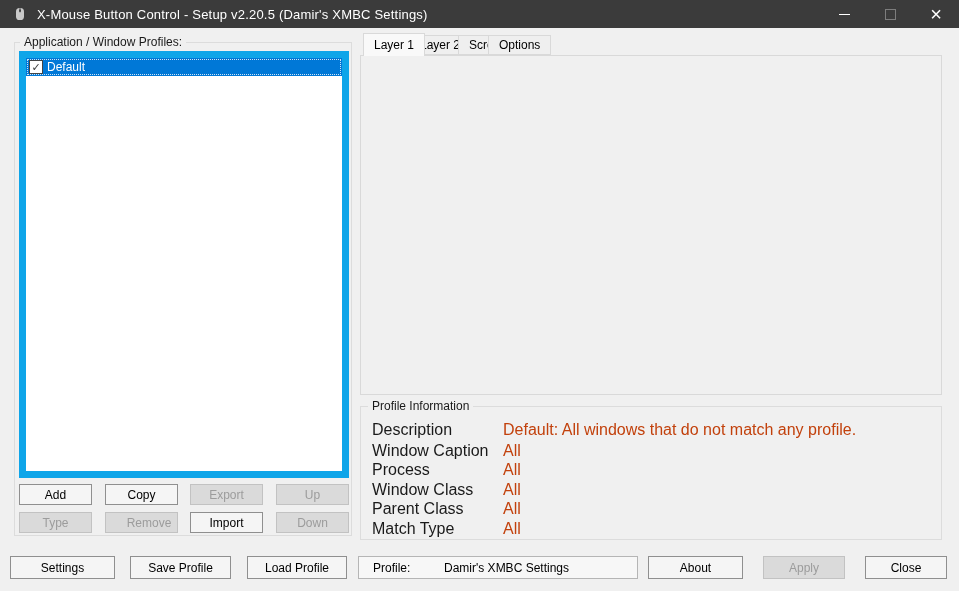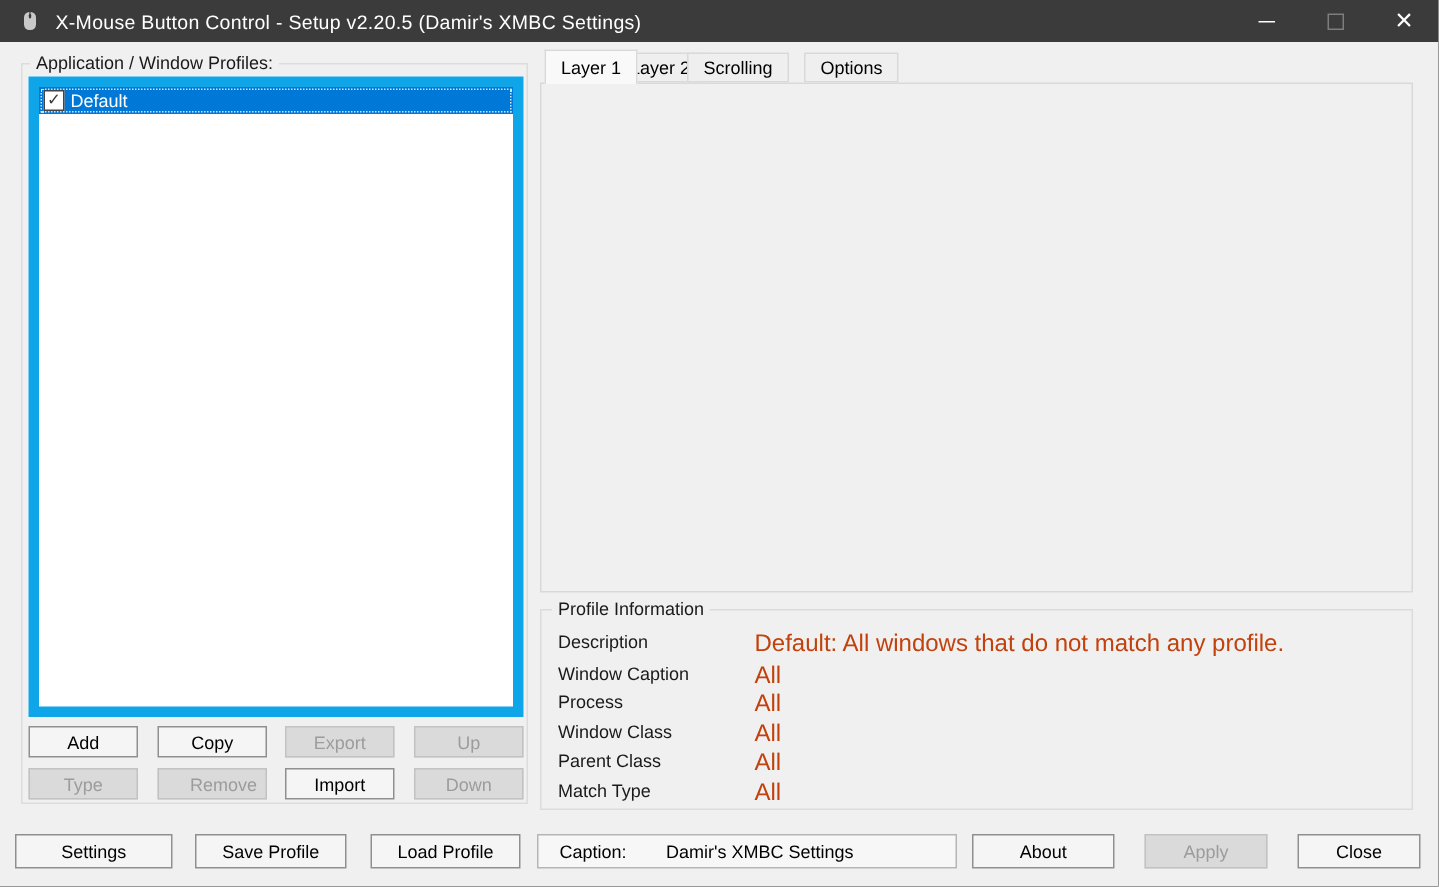--- a/index.html
+++ b/index.html
@@ -59,21 +59,21 @@
   .combo-arrow{width:0;height:0;border-left:4px solid transparent;border-right:4px solid transparent;
     border-top:5px solid #1c1c1c;margin-left:4px;flex:0 0 auto;}
   .gearbtn{position:absolute;left:911px;top:-1px;width:22px;height:22px;box-sizing:border-box;
     border:1px solid #c9c9c9;background:#e9e9e9;display:flex;align-items:center;justify-content:center;padding:0;}
   .gearbtn svg{width:17px;height:17px;fill:#bfc2c6;}
   .gearbtn .hub{fill:#e9e9e9;}
   .gearbtn.active{background:#f6f6f6;border-color:#9a9a9a;}
   .gearbtn.active svg{fill:#121212;}
   .gearbtn.active .hub{fill:#f6f6f6;}
   
-  .pi-label{position:absolute;left:372px;font-size:12px;color:#1a1a1a;}
+  .pi-label{position:absolute;left:372px;font-size:16px;color:#1a1a1a;}
   .pi-value{position:absolute;left:503px;font-size:16px;color:#c2410c;white-space:nowrap;}
   
   .bottom-btn{height:23px;top:556px;}
   .profile-panel{position:absolute;left:358px;top:556px;width:280px;height:23px;box-sizing:border-box;
     border:1px solid #b5b5b5;background:#f7f7f7;}
   .profile-panel .pl{position:absolute;left:14px;top:4px;font-size:12px;}
   .profile-panel .pv{position:absolute;left:85px;top:4px;font-size:12px;}
 </style>
 </head>
 <body>
@@ -117,21 +117,21 @@
   <button class="btn grid-btn disabled" style="left:190px;top:484px;">Export</button>
   <button class="btn grid-btn disabled" style="left:276px;top:484px;">Up</button>
   <button class="btn grid-btn disabled" style="left:19px;top:512px;">Type</button>
   <button class="btn grid-btn disabled" style="left:105px;top:512px;padding-left:15px;">Remove</button>
   <button class="btn grid-btn" style="left:190px;top:512px;">Import</button>
   <button class="btn grid-btn disabled" style="left:276px;top:512px;">Down</button>
 
   <div class="tab active" style="left:363px;">Layer 1</div>
   <div class="tab" style="left:409px;">Layer 2</div>
   <div class="tab" style="left:458px;">Scrolling</div>
-  <div class="tab" style="left:536px;">Options</div>
+  <div class="tab" style="left:488px;">Options</div>
   <div class="tabpanel"></div>
 
   <span class="field-label" style="left:370px;top:62px;">Layer name</span>
   <input class="textinput" type="text" value="" style="">
   <button class="mini-btn" style="left:852px;">
     <svg viewBox="0 0 20 20">
         <rect x="6.2" y="3" width="10" height="10" fill="none" stroke="#3a3ace" stroke-width="1.5"></rect>
         <rect x="3.5" y="6.5" width="10" height="10" fill="#fafafa" stroke="#3a3ace" stroke-width="1.5"></rect>
       </svg>
   </button>
@@ -329,21 +329,21 @@
   <span class="pi-label" style="top:500px;">Parent Class</span>
   <span class="pi-value" style="top:500px;">All</span>
   <span class="pi-label" style="top:520px;">Match Type</span>
   <span class="pi-value" style="top:520px;">All</span>
 
   <button class="btn bottom-btn" style="left:10px;width:105px;">Settings</button>
   <button class="btn bottom-btn" style="left:130px;width:101px;">Save Profile</button>
   <button class="btn bottom-btn" style="left:247px;width:100px;">Load Profile</button>
 
   <div class="profile-panel">
-    <span class="pl">Caption:</span>
+    <span class="pl">Profile:</span>
     <span class="pv">Damir's XMBC Settings</span>
   </div>
 
   <button class="btn bottom-btn" style="left:648px;width:95px;">About</button>
   <button class="btn bottom-btn disabled" style="left:763px;width:82px;">Apply</button>
   <button class="btn bottom-btn" style="left:865px;width:82px;">Close</button>
 
 </div>
 
 </body></html>

